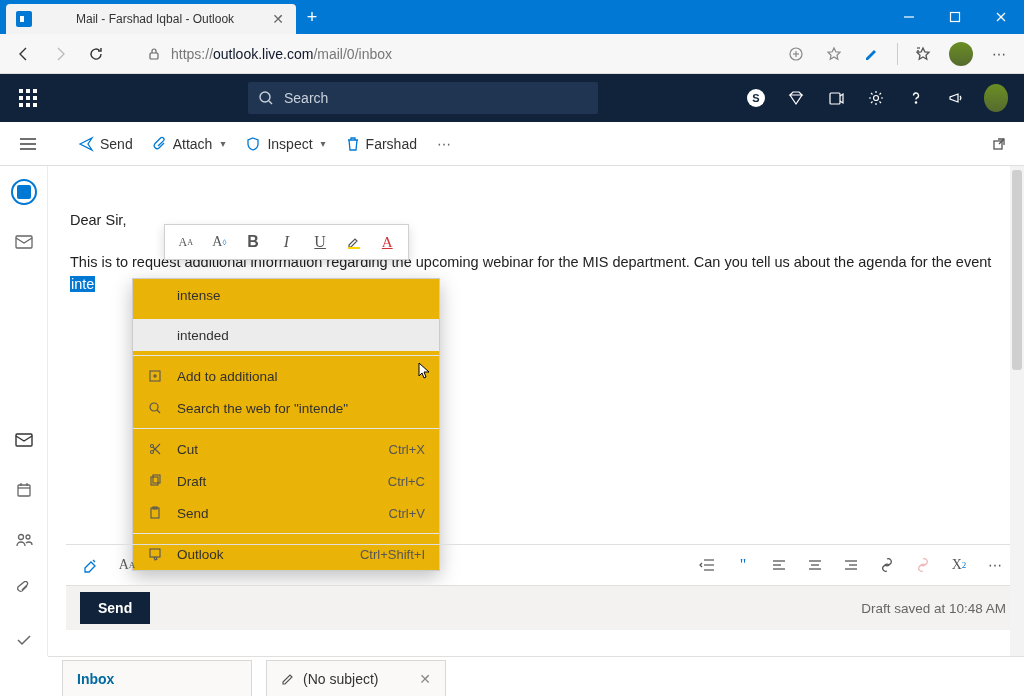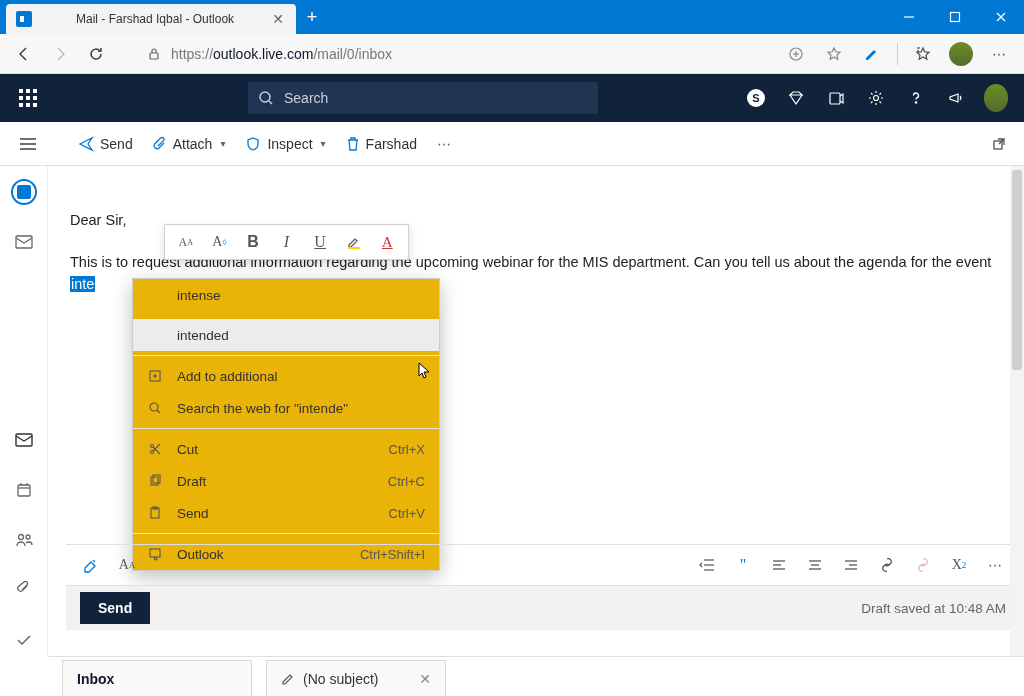--- a/index.html
+++ b/index.html
@@ -85,21 +85,21 @@
 
 
 .sendbar { position: absolute; left: 66px; right: 4px; bottom: 66px; height: 44px; background: #f3f2f1; display:flex; align-items:center; padding: 0 14px; }
 .sendbar .sendbtn { background: #10233b; color: #fff; height: 32px; padding: 0 18px; display:flex; align-items:center; font-weight: 600; }
 .sendbar .spacer { flex:1; }
 .sendbar .draft { color: #666; font-size: 13.5px; }
 
 
 .bottomtabs { position: absolute; left: 48px; right: 0; bottom: 0; height: 40px; border-top: 1px solid #e1dfdd; display:flex; align-items:flex-end; }
 .bottomtabs .tab { height: 36px; border: 1px solid #d8d8d8; border-bottom: none; background: #faf9f8; display:flex; align-items:center; padding: 0 14px; min-width: 180px; margin-left: 14px; gap: 8px; color:#333; }
-.bottomtabs .tab.inbox { min-width: 190px; font-weight: 600; color:#0f172a; }
+.bottomtabs .tab.inbox { min-width: 190px; font-weight: 600; color:#0369a1; }
 .bottomtabs .tab .close { margin-left: auto; color:#888; }
 
 .scrollbar { position:absolute; right:0; top:166px; bottom:40px; width:14px; background:#f3f3f3; }
 .scrollbar .thumb { position:absolute; left:2px; right:2px; top:4px; height:200px; background:#cfcfcf; border-radius:3px; }
 
 svg { display:block; }
 </style>
 </head>
 <body>
 

